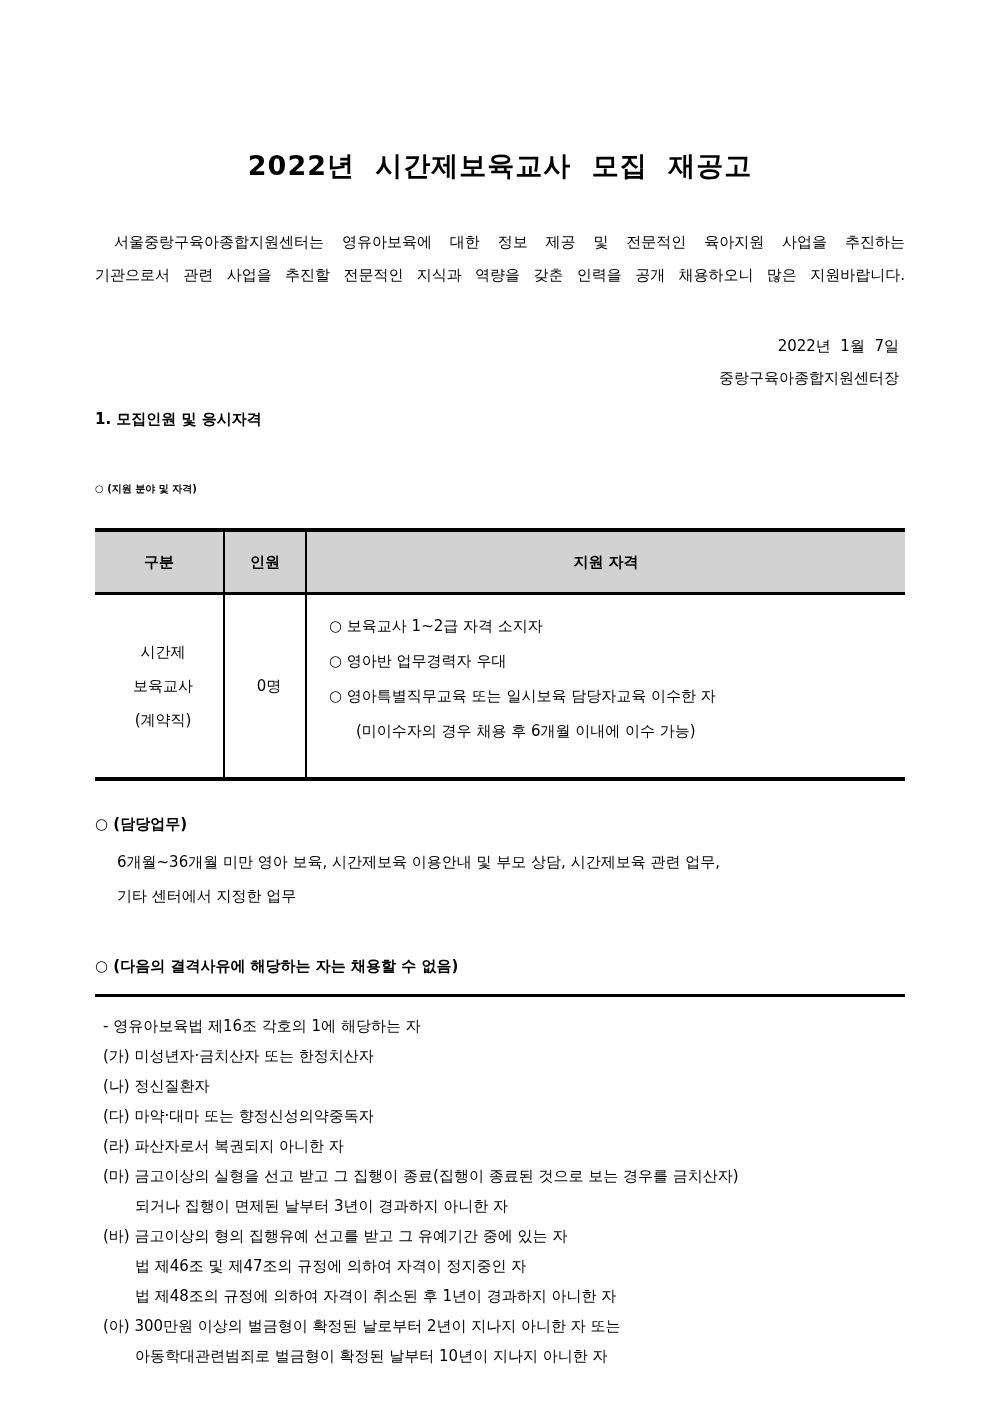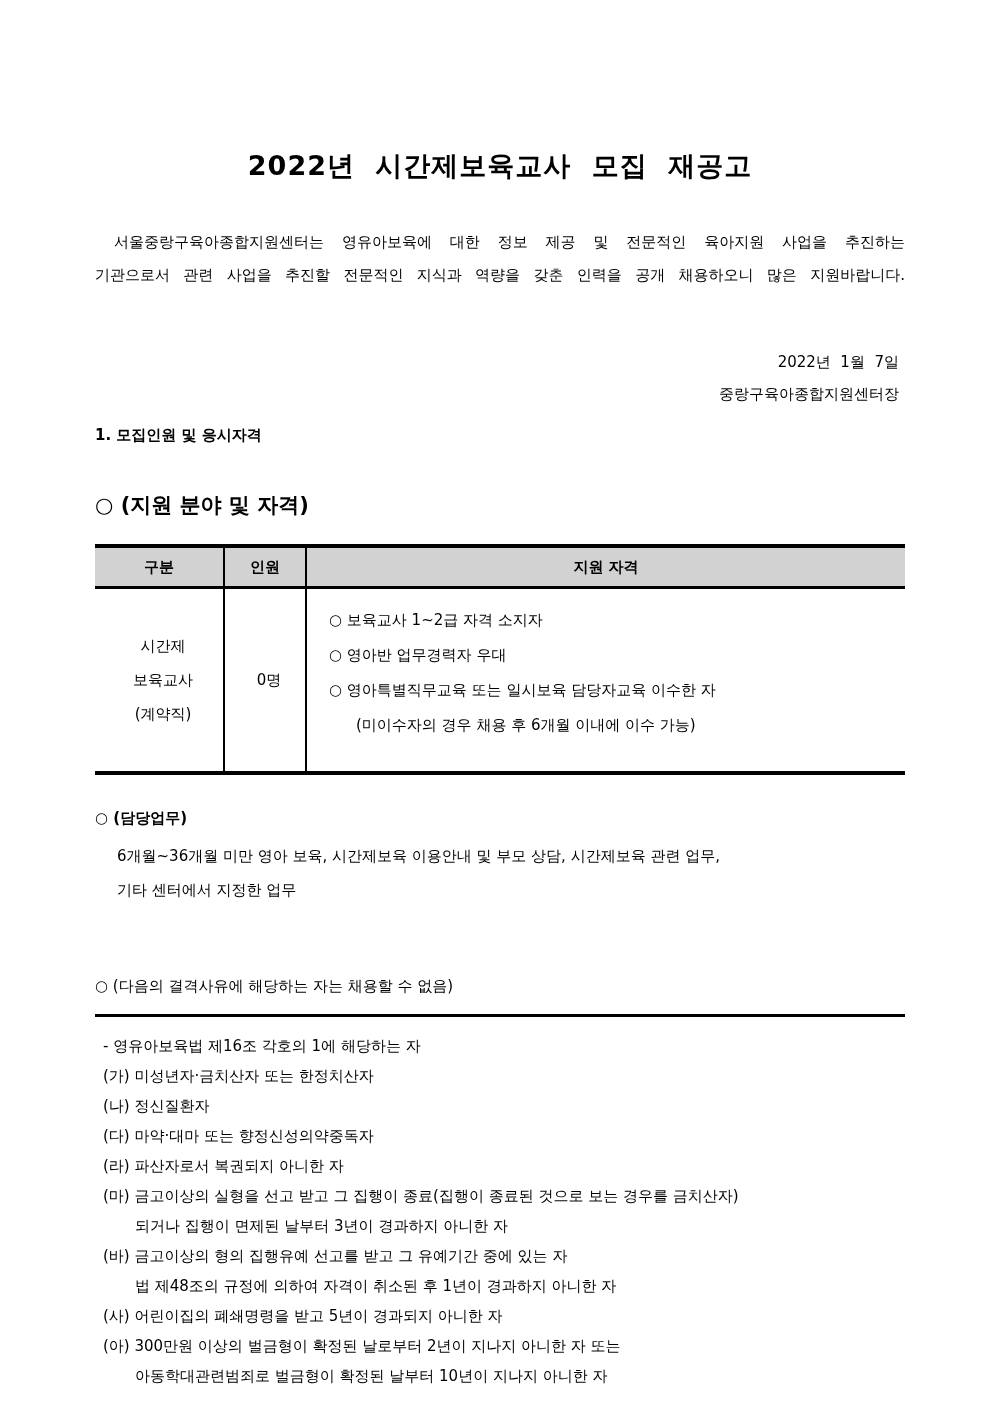--- a/index.html
+++ b/index.html
@@ -22,75 +22,75 @@
     letter-spacing:1px;
     word-spacing:10px;
     line-height:40px;
   }
 
   .intro { margin-top:40px; font-size:15px; line-height:33px; }
   .intro .ln { text-align:justify; text-align-last:justify; }
   .intro .ln.first { text-indent:19px; }
 
   .date-block {
-    margin-top:54px;
+    margin-top:38px;
     text-align:right;
     padding-right:6px;
     font-size:15px;
     line-height:32px;
   }
   .date-block .dt { white-space:pre-wrap; }
 
   .sec-heading {
     margin-top:10px;
     font-size:15px;
     font-weight:bold;
     line-height:30px;
   }
   .sub-heading {
     margin-top:40px;
-    font-size:21px;
+    font-size:10px;
     font-weight:bold;
     line-height:30px;
   }
 
   .tbl {
     margin-top:24px;
     width:810px;
     border-top:4px solid #000;
     border-bottom:4px solid #000;
     font-size:15px;
   }
   .tbl-row { display:grid; grid-template-columns:130px 82px 1fr; }
   .tbl-head {
     background:#d2d2d2;
     border-bottom:2px solid #000;
   }
   .tbl-head .cell {
-    height:38px;
+    height:60px;
     display:flex; align-items:center; justify-content:center;
     font-weight:bold;
   }
   .tbl-body { border-top:1px solid #000; }
   .tbl-body .cell { min-height:182px;margin-left:8px; }
   .bdr { border-right:2px solid #000; }
   .cell-cat {
     display:flex; flex-direction:column;
     align-items:center; justify-content:center;
     line-height:34px;
   }
   .cell-cat .b { font-weight:normal; }
   .cell-count { display:flex; align-items:center; justify-content:center; }
   .cell-quals { padding:14px 6px 14px 14px; line-height:35px; }
   .cell-quals .note { padding-left:27px; }
 
   .duties-heading { margin-top:28px; font-size:15px; font-weight:bold; line-height:30px; }
   .duties-body { margin-top:6px; padding-left:22px; font-size:15px; line-height:34px; }
 
-  .disq-heading { margin-top:64px; font-size:15px; font-weight:normal; line-height:30px; }
+  .disq-heading { margin-top:38px; font-size:15px; font-weight:bold; line-height:30px; }
   .rule {
     border:none; border-top:3px solid #000;
     width:810px; margin-top:13px;
   }
   .disq-list { margin-top:14px; font-size:15px; line-height:30px; }
   .disq-list .li { padding-left:8px; }
   .disq-list .li.cont { padding-left:40px; }
 </style>
 </head>
 <body>
@@ -148,20 +148,20 @@
 
     <div class="disq-list">
       <div class="li">- 영유아보육법 제16조 각호의 1에 해당하는 자</div>
       <div class="li">(가) 미성년자·금치산자 또는 한정치산자</div>
       <div class="li">(나) 정신질환자</div>
       <div class="li">(다) 마약·대마 또는 향정신성의약중독자</div>
       <div class="li">(라) 파산자로서 복권되지 아니한 자</div>
       <div class="li">(마) 금고이상의 실형을 선고 받고 그 집행이 종료(집행이 종료된 것으로 보는 경우를 금치산자)</div>
       <div class="li cont">되거나 집행이 면제된 날부터 3년이 경과하지 아니한 자</div>
       <div class="li">(바) 금고이상의 형의 집행유예 선고를 받고 그 유예기간 중에 있는 자</div>
+      <div class="li cont">법 제46조 및 제47조의 규정에 의하여 자격이 정지중인 자</div>
       <div class="li cont">법 제48조의 규정에 의하여 자격이 취소된 후 1년이 경과하지 아니한 자</div>
-      <div class="li">(사) 어린이집의 폐쇄명령을 받고 5년이 경과되지 아니한 자</div>
       <div class="li">(아) 300만원 이상의 벌금형이 확정된 날로부터 2년이 지나지 아니한 자 또는</div>
       <div class="li cont">아동학대관련범죄로 벌금형이 확정된 날부터 10년이 지나지 아니한 자</div>
     </div>
 
   </div>
 </div>
 
 </body></html>

